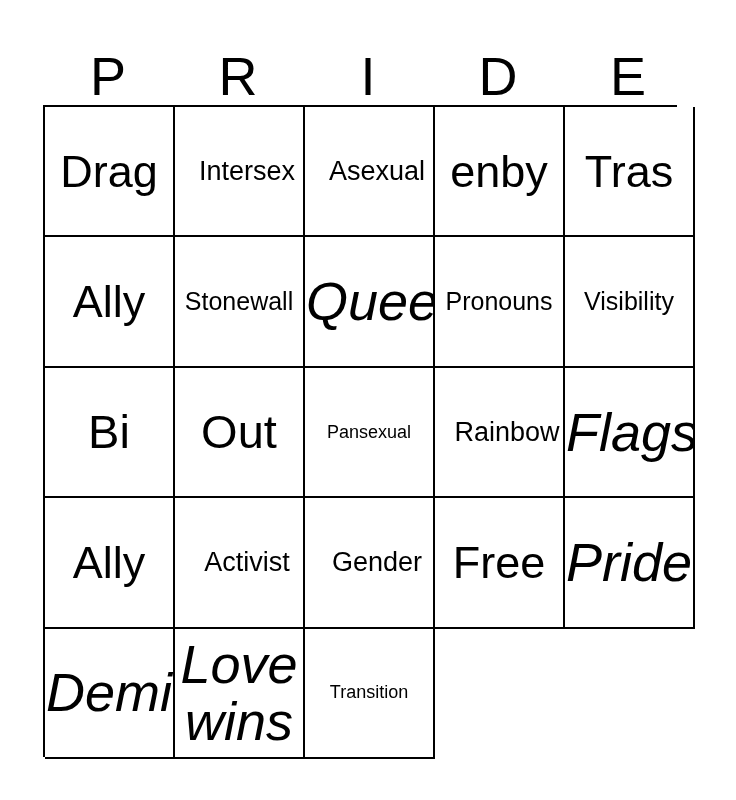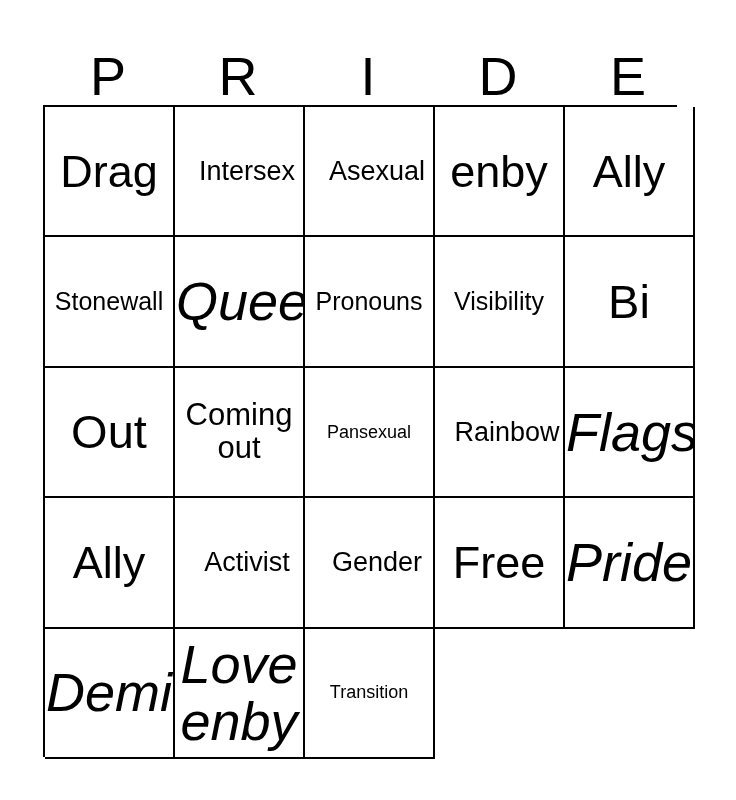--- a/index.html
+++ b/index.html
@@ -108,20 +108,23 @@
     </div>
     <div class="cell">
       <span class="cell-text fs-s">Intersex</span>
     </div>
     <div class="cell">
       <span class="cell-text fs-s">Asexual</span>
     </div>
     <div class="cell">
       <span class="cell-text fs-xl">enby</span>
     </div>
+    <div class="cell">
+      <span class="cell-text fs-xl">Tras</span>
+    </div>
 
     <div class="cell">
       <span class="cell-text fs-xl">Ally</span>
     </div>
     <div class="cell">
       <span class="cell-text fs-xs">Stonewall</span>
     </div>
     <div class="cell">
       <span class="cell-text fs-l">Queer</span>
     </div>
@@ -130,24 +133,20 @@
     </div>
     <div class="cell">
       <span class="cell-text fs-xs">Visibility</span>
     </div>
 
     <div class="cell">
       <span class="cell-text fs-xxl">Bi</span>
     </div>
     <div class="cell">
       <span class="cell-text fs-xxl">Out</span>
-    </div>
-    <div class="cell">
-      <span class="cell-text fs-ml">Coming
-out</span>
     </div>
     <div class="cell">
       <span class="cell-text fs-xxs">Pansexual</span>
     </div>
     <div class="cell">
       <span class="cell-text fs-s">Rainbow</span>
     </div>
 
     <div class="cell">
       <span class="cell-text fs-l">Flags</span>
@@ -166,20 +165,20 @@
     </div>
 
     <div class="cell">
       <span class="cell-text fs-l">Pride</span>
     </div>
     <div class="cell">
       <span class="cell-text fs-l">Demi</span>
     </div>
     <div class="cell">
       <span class="cell-text fs-l">Love
-enby</span>
+wins</span>
     </div>
     <div class="cell">
       <span class="cell-text fs-xxs">Transition</span>
     </div>
 
   </div>
 </div>
 
 </body></html>

